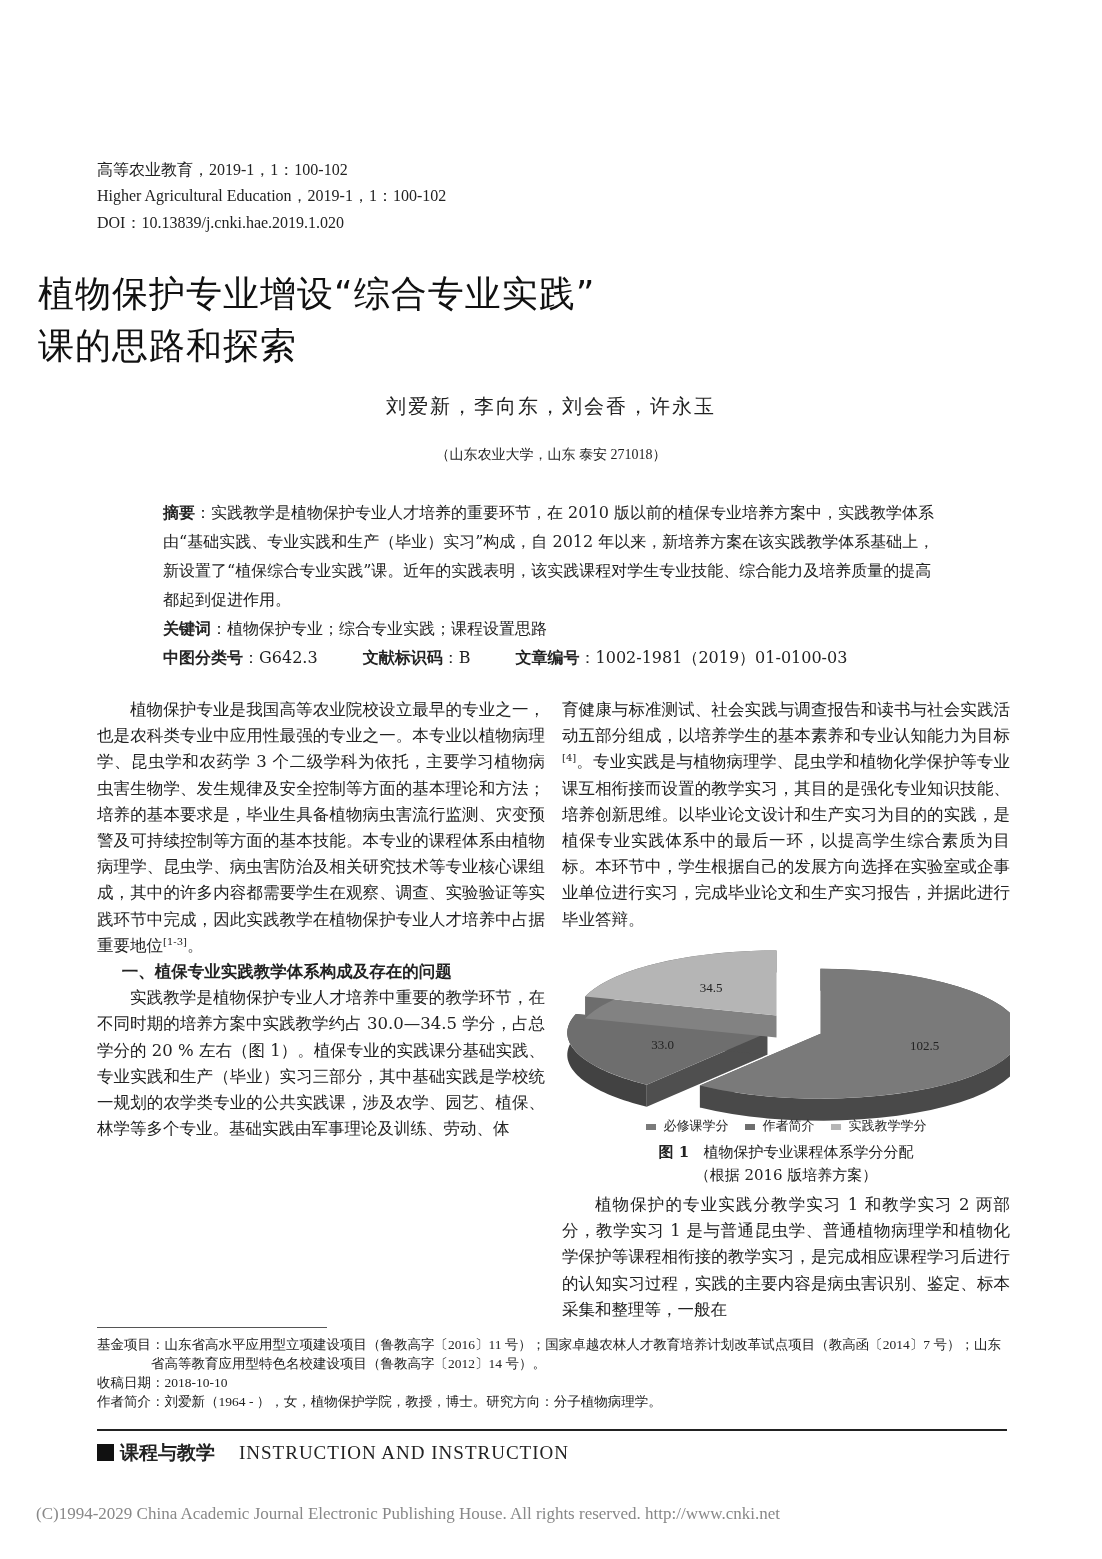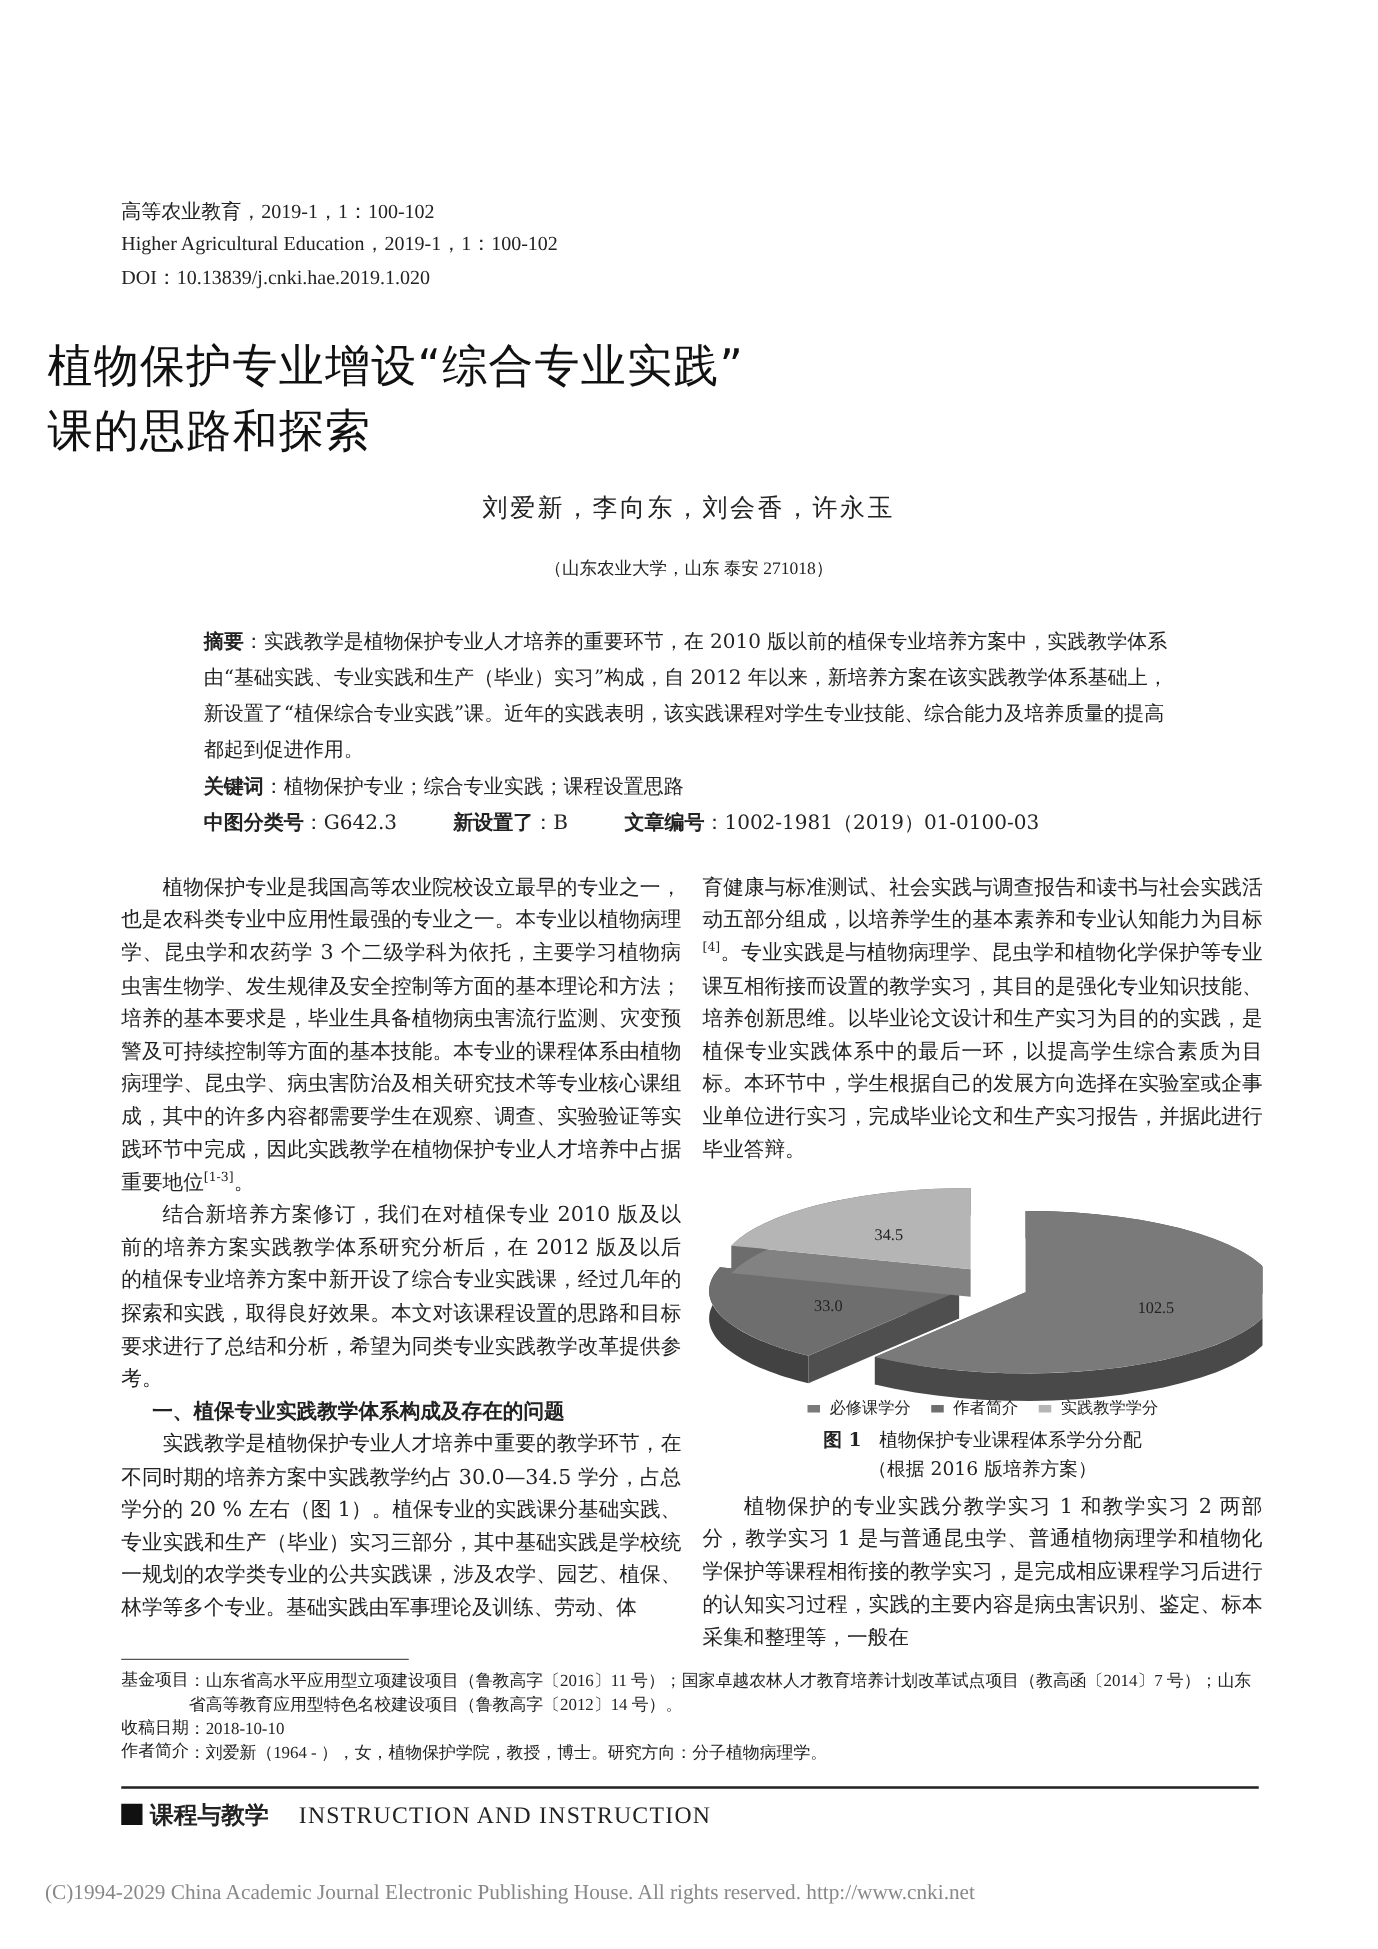--- a/index.html
+++ b/index.html
@@ -46,28 +46,27 @@
 <div class="abs title" style="top:320px;">课的思路和探索</div>
 
 <div class="abs authors">刘爱新，李向东，刘会香，许永玉</div>
 <div class="abs affil">（山东农业大学，山东 泰安 271018）</div>
 
 <div class="abs abstract">
   <p><span class="lbl">摘要</span><span>：实践教学是植物保护专业人才培养的重要环节，在 2010 版以前的植保专业培养方案中，实践教学体系由“基础实践、专业实践和生产（毕业）实习”构成，自 2012 年以来，新培养方案在该实践教学体系基础上，新设置了“植保综合专业实践”课。近年的实践表明，该实践课程对学生专业技能、综合能力及培养质量的提高都起到促进作用。</span></p>
   <p><span class="lbl">关键词</span><span>：植物保护专业；综合专业实践；课程设置思路</span></p>
   <p class="meta-row">
     <span><b class="lbl">中图分类号</b><span style="margin:0">：G642.3</span></span>
-    <span><b class="lbl">新设置了</b><span style="margin:0">：B</span></span>
+    <span><b class="lbl">文献标识码</b><span style="margin:0">：B</span></span>
     <span><b class="lbl">文章编号</b><span style="margin:0">：1002-1981（2019）01-0100-03</span></span>
   </p>
 </div>
 
 <div class="abs col" style="left:97px; top:697px;">
   <p><span>植物保护专业是我国高等农业院校设立最早的专业之一，也是农科类专业中应用性最强的专业之一。本专业以植物病理学、昆虫学和农药学 3 个二级学科为依托，主要学习植物病虫害生物学、发生规律及安全控制等方面的基本理论和方法；培养的基本要求是，毕业生具备植物病虫害流行监测、灾变预警及可持续控制等方面的基本技能。本专业的课程体系由植物病理学、昆虫学、病虫害防治及相关研究技术等专业核心课组成，其中的许多内容都需要学生在观察、调查、实验验证等实践环节中完成，因此实践教学在植物保护专业人才培养中占据重要地位</span><sup>[1-3]</sup><span>。</span></p>
-  <p>结合新培养方案修订，我们在对植保专业 2010 版及以前的培养方案实践教学体系研究分析后，在 2012 版及以后的植保专业培养方案中新开设了综合专业实践课，经过几年的探索和实践，取得良好效果。本文对该课程设置的思路和目标要求进行了总结和分析，希望为同类专业实践教学改革提供参考。</p>
   <p class="sec-head">一、植保专业实践教学体系构成及存在的问题</p>
   <p>实践教学是植物保护专业人才培养中重要的教学环节，在不同时期的培养方案中实践教学约占 30.0—34.5 学分，占总学分的 20 % 左右（图 1）。植保专业的实践课分基础实践、专业实践和生产（毕业）实习三部分，其中基础实践是学校统一规划的农学类专业的公共实践课，涉及农学、园艺、植保、林学等多个专业。基础实践由军事理论及训练、劳动、体</p>
 </div>
 
 <div class="abs col" style="left:562px; top:697px;">
   <p class="noind"><span>育健康与标准测试、社会实践与调查报告和读书与社会实践活动五部分组成，以培养学生的基本素养和专业认知能力为目标</span><sup>[4]</sup><span>。专业实践是与植物病理学、昆虫学和植物化学保护等专业课互相衔接而设置的教学实习，其目的是强化专业知识技能、培养创新思维。以毕业论文设计和生产实习为目的的实践，是植保专业实践体系中的最后一环，以提高学生综合素质为目标。本环节中，学生根据自己的发展方向选择在实验室或企事业单位进行实习，完成毕业论文和生产实习报告，并据此进行毕业答辩。</span></p>
 </div>
 
 <svg class="abs chart" id="pie" viewBox="0 0 448 190">
     <g>

